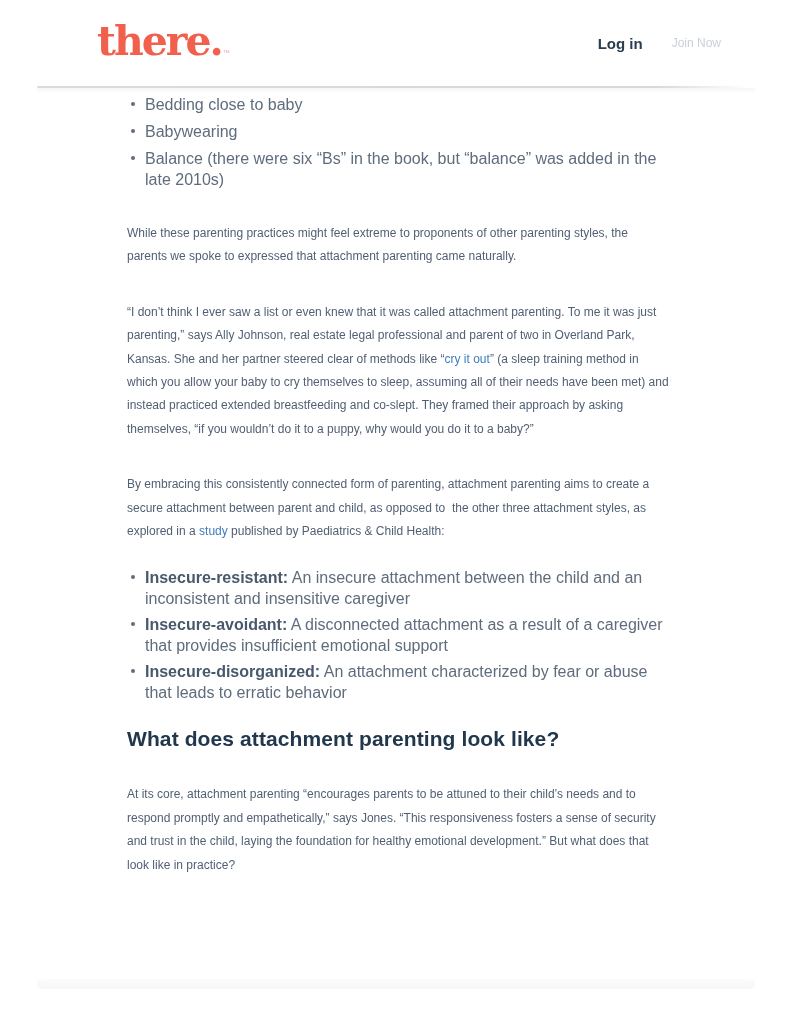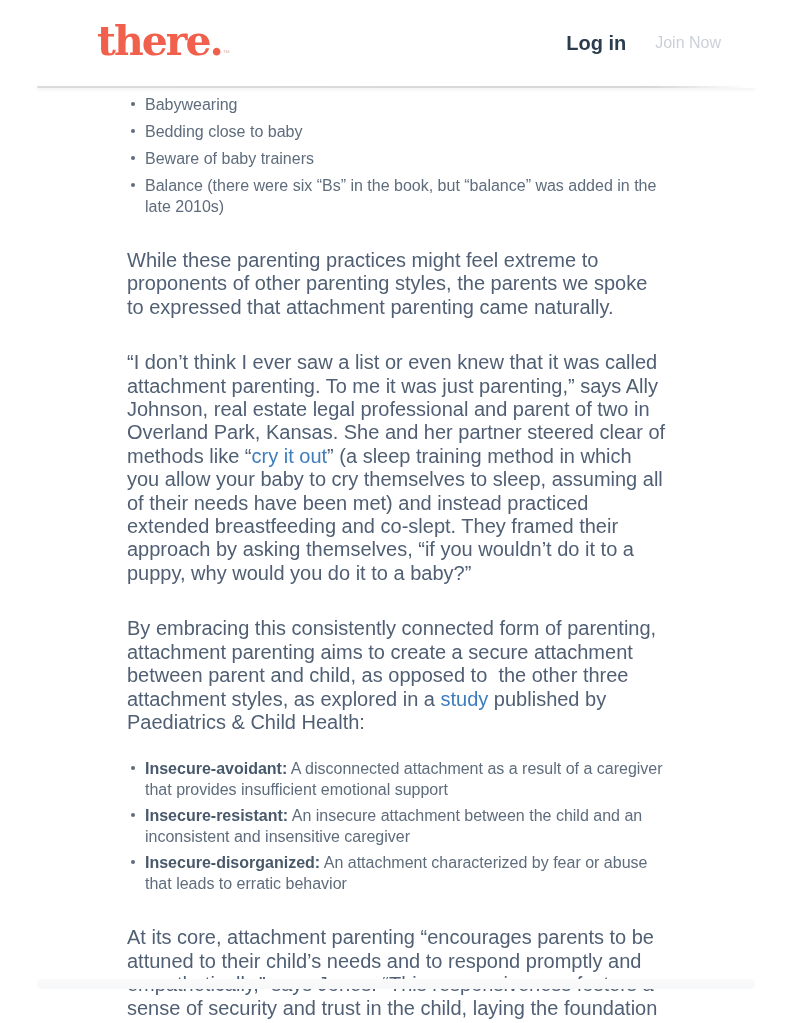--- a/index.html
+++ b/index.html
@@ -32,26 +32,26 @@
   .logo .tm {
     font-family: "Liberation Sans", sans-serif;
     font-size: 7px; font-weight: 400;
     color: #d8b2ac;
     letter-spacing: 0;
     vertical-align: baseline;
     margin-left: 1px;
   }
   .header-nav { display: flex; align-items: center; }
   .login-link {
-    font-size: 20px; font-weight: 700;
+    font-size: 15px; font-weight: 700;
     color: #2B3C4E;
     cursor: pointer;
   }
   .join-link {
-    font-size: 16px; font-weight: 400;
+    font-size: 12px; font-weight: 400;
     color: #CBD0D8;
     margin-left: 29px;
     cursor: pointer;
   }
 
   
   .top-divider {
     margin-left: 37px;
     width: 718px; height: 2px;
     background: linear-gradient(to right, #dadbdc 0%, #d7d8d9 86%, rgba(215,216,217,0) 99%);
@@ -59,21 +59,21 @@
     border-radius: 1px;
   }
 
   
   .article {
     width: 542px;
     margin-left: 127px;
     padding-top: 6px;
   }
   .article p {
-    font-size: 20px;
+    font-size: 12px;
     line-height: 23.4px;
     color: #505F73;
     margin-bottom: 24px;
     margin-top: 32px;
   }
   .article ul {
     list-style: none;
     margin: 0 0 17px 0;
   }
   .article ul li {
@@ -128,36 +128,36 @@
     <span class="login-link">Log in</span>
     <span class="join-link">Join Now</span>
   </nav>
 </header>
 
 <div class="top-divider"></div>
 
 <main class="article">
 
   <ul class="b-list">
+    <li><span>Bedding close to baby</span></li>
     <li><span>Babywearing</span></li>
-    <li><span>Bedding close to baby</span></li>
-    <li><span>Beware of baby trainers</span></li>
     <li><span>Balance (there were six “Bs” in the book, but “balance” was added in the late 2010s)</span></li>
   </ul>
 
   <p>While these parenting practices might feel extreme to proponents of other parenting styles, the parents we spoke to expressed that attachment parenting came naturally.</p>
 
   <p><span>“I don’t think I ever saw a list or even knew that it was called attachment parenting. To me it was just parenting,” says Ally Johnson, real estate legal professional and parent of two in Overland Park, Kansas. She and her partner steered clear of methods like “</span><a class="inline-link">cry it out</a><span>” (a sleep training method in which you allow your baby to cry themselves to sleep, assuming all of their needs have been met) and instead practiced extended breastfeeding and co-slept. They framed their approach by asking themselves, “if you wouldn’t do it to a puppy, why would you do it to a baby?”</span></p>
 
   <p><span>By embracing this consistently connected form of parenting, attachment parenting aims to create a secure attachment between parent and child, as opposed to&nbsp; the other three attachment styles, as explored in a </span><a class="inline-link">study</a><span> published by Paediatrics &amp; Child Health:</span></p>
 
   <ul class="styles-list">
+    <li><strong>Insecure-resistant:</strong><span> An insecure attachment between the child and an inconsistent and insensitive caregiver</span></li>
     <li><strong>Insecure-avoidant:</strong><span> A disconnected attachment as a result of a caregiver that provides insufficient emotional support</span></li>
-    <li><strong>Insecure-resistant:</strong><span> An insecure attachment between the child and an inconsistent and insensitive caregiver</span></li>
     <li><strong>Insecure-disorganized:</strong><span> An attachment characterized by fear or abuse that leads to erratic behavior</span></li>
   </ul>
 
+  <h2>What does attachment parenting look like?</h2>
 
   <p>At its core, attachment parenting “encourages parents to be attuned to their child’s needs and to respond promptly and empathetically,” says Jones. “This responsiveness fosters a sense of security and trust in the child, laying the foundation for healthy emotional development.” But what does that look like in practice?</p>
 
 </main>
 
 <div class="bottom-divider"></div>
 
 </body></html>

